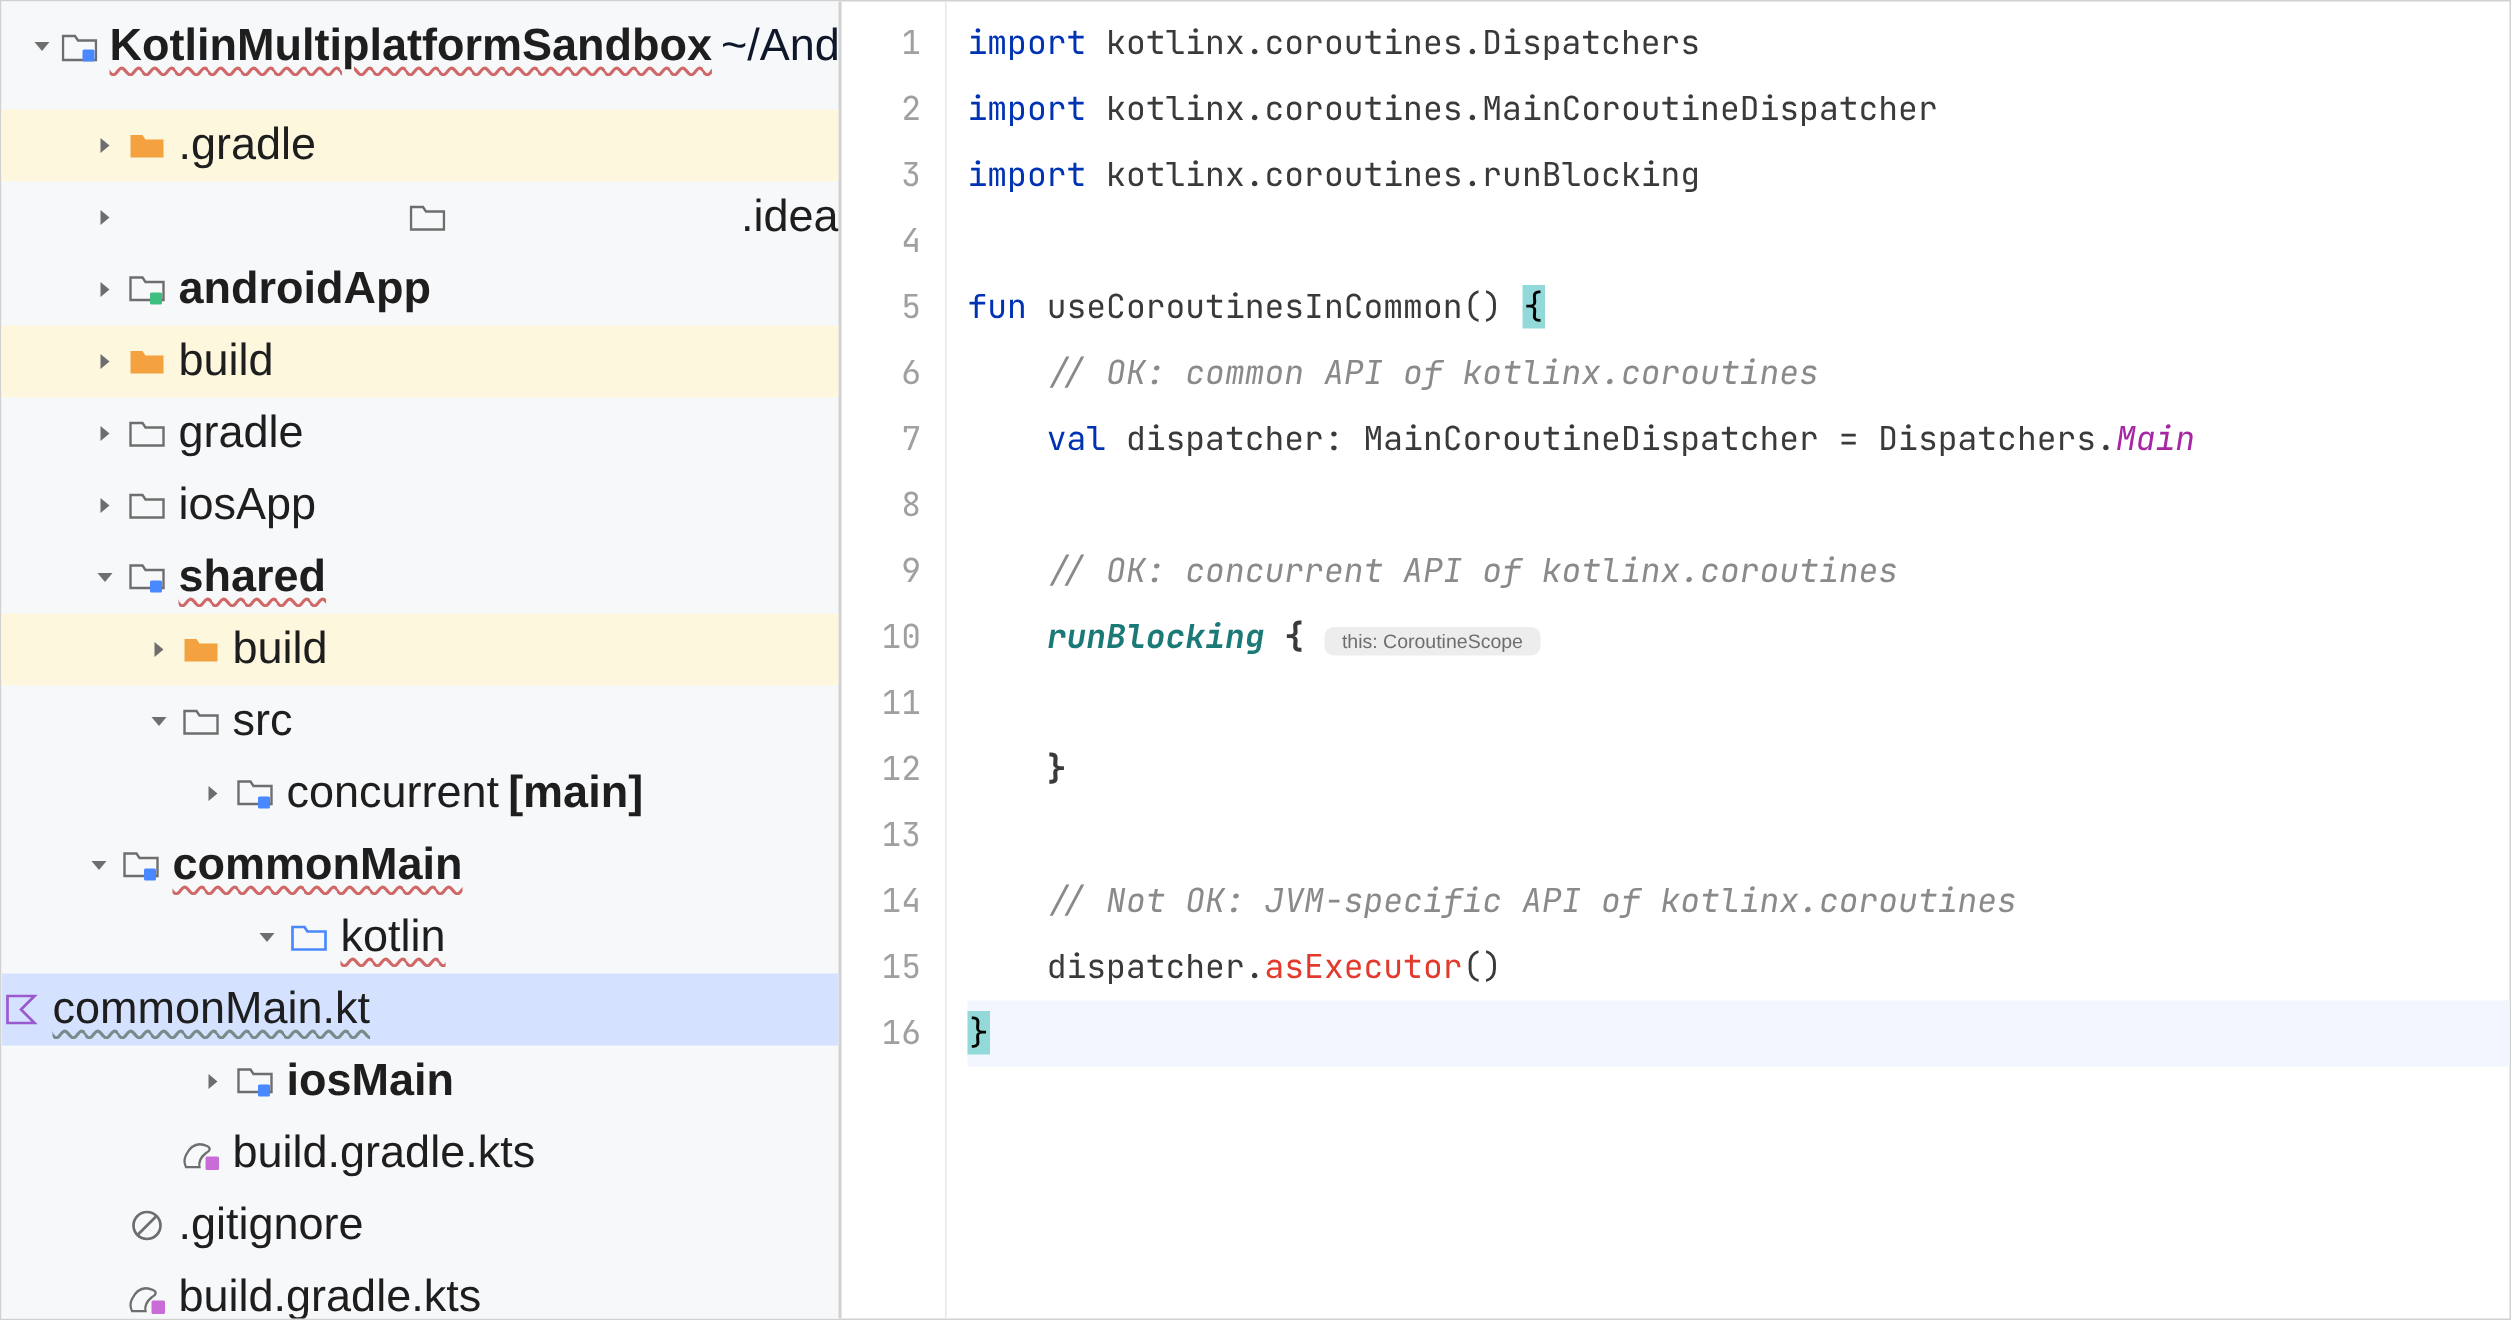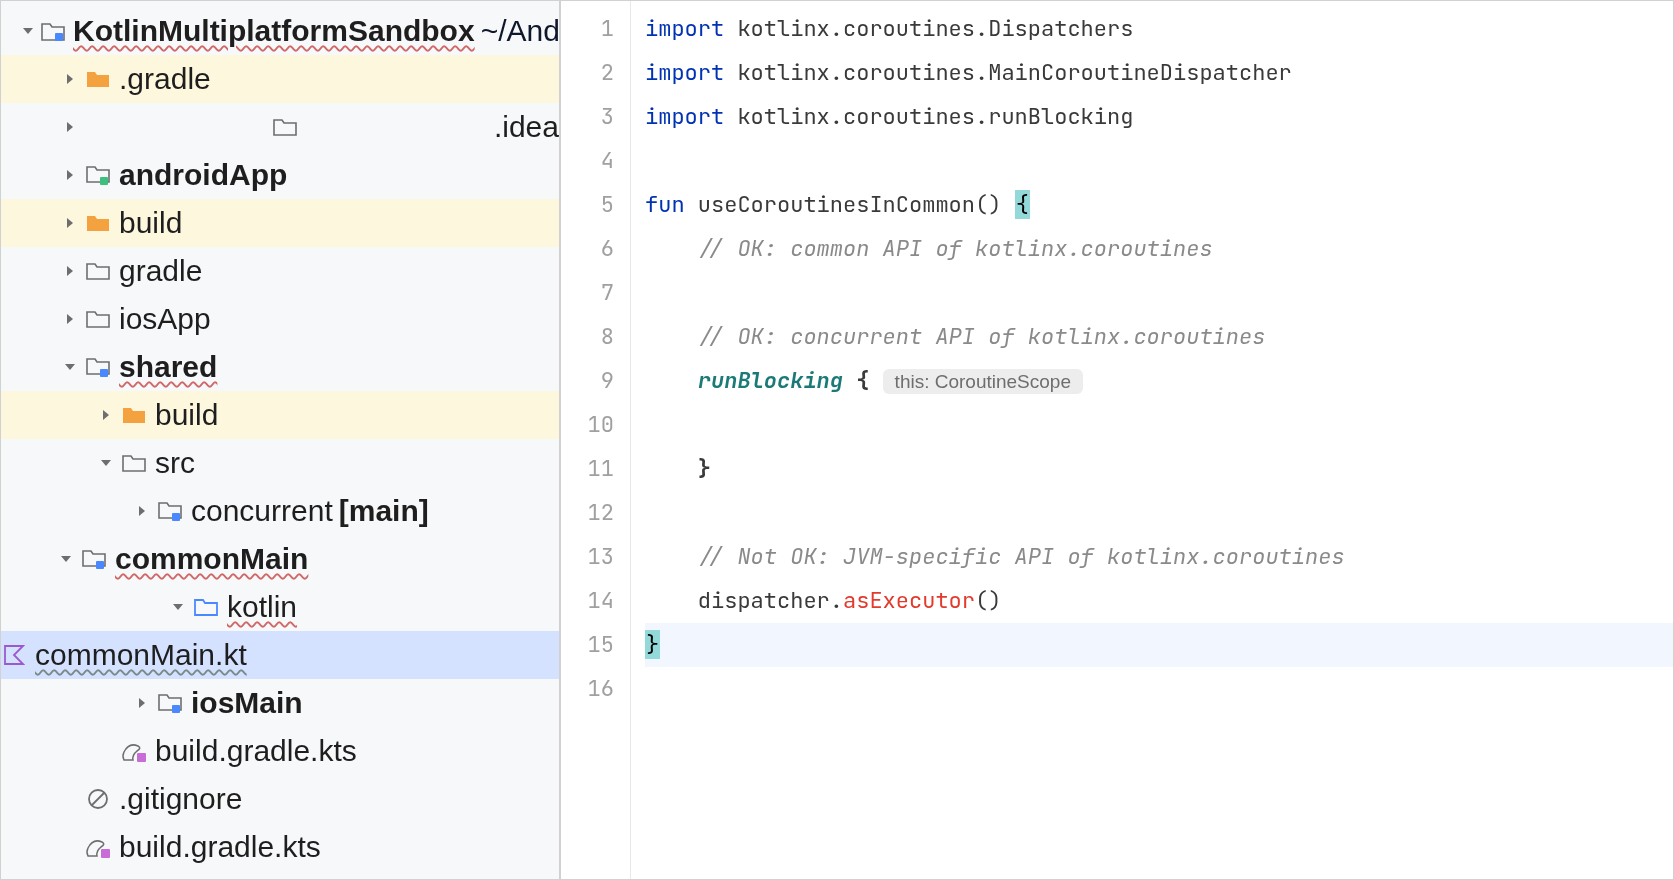--- a/index.html
+++ b/index.html
@@ -23,21 +23,21 @@
   .code-line { height:44px; white-space: pre; }
   .code-line.current { background:#f2f6ff; }
   .caret-brace { background:#93d9d9; padding:0 1px; }
   .kw { color:#0033b3; }
   .ident { color:#3a3a3a; }
   .fn-name { color:#3a3a3a; }
   .comment { color:#8a8a8a; font-style:italic; }
   .call-italic { color:#1b7a78; font-style:italic; font-weight:600;}
   .error { color:#e23b2e; }
   .prop { color:#a626a4; font-style:italic; }
-  .hint { background:#ededed; color:#6e6e6e; font-size:19px; padding:2px 12px; border-radius:6px; font-style:normal; font-family:-apple-system,sans-serif; font-weight:400; }
+  .hint { background:#ededed; color:#6e6e6e; font-size:13px; padding:2px 12px; border-radius:6px; font-style:normal; font-family:-apple-system,sans-serif; font-weight:400; }
   
   svg { display:block; }
 </style>
 </head>
 <body>
 
 <div class="app">
 
   <div class="sidebar">
     <div class="tree">
@@ -51,21 +51,21 @@
         <span class="icon">
           <svg width="24" height="22" viewBox="0 0 24 22">
               <path d="M1 4 h8 l2 3 h12 v13 h-22 z" fill="none" stroke="#6e6e6e" stroke-width="1.6"></path>
               <rect x="14" y="13" width="8" height="8" fill="#4a88ff" rx="1"></rect>
             </svg>
         </span>
         <span class="label bold wavy">KotlinMultiplatformSandbox</span>
         <span class="label-suffix">~/Androi</span>
       </div>
 
-      <div class="tree-row hl-yellow" style="padding-left:60px;">
+      <div class="tree-row hl-yellow" style="padding-left:60px;margin-top:18px;">
         <span class="chevron">
             <svg width="14" height="14" viewBox="0 0 14 14">
               <path d="M4 2 L10 7 L4 12 Z" fill="#6e6e6e"></path>
             </svg>
           </span>
         <span class="icon">
             <svg width="24" height="20" viewBox="0 0 24 20">
               <path d="M1 3 h8 l2 3 h12 v12 h-22 z" fill="#f4a23f"></path>
             </svg>
           </span>
@@ -307,20 +307,21 @@
       <div>15</div>
       <div>16</div>
     </div>
     <div class="code">
       <div class="code-line"><span class="kw">import</span><span class="ident"> kotlinx.coroutines.Dispatchers</span></div>
       <div class="code-line"><span class="kw">import</span><span class="ident"> kotlinx.coroutines.MainCoroutineDispatcher</span></div>
       <div class="code-line"><span class="kw">import</span><span class="ident"> kotlinx.coroutines.runBlocking</span></div>
       <div class="code-line"></div>
       <div class="code-line"><span class="kw">fun</span><span class="fn-name"> useCoroutinesInCommon() </span><span class="caret-brace">{</span></div>
       <div class="code-line"><span class="comment">    // OK: common API of kotlinx.coroutines</span></div>
+      <div class="code-line"><span class="kw">    val</span><span class="ident"> dispatcher: MainCoroutineDispatcher = Dispatchers.</span><span class="prop">Main</span></div>
       <div class="code-line"></div>
       <div class="code-line"><span class="comment">    // OK: concurrent API of kotlinx.coroutines</span></div>
       <div class="code-line"><span class="call-italic">    runBlocking </span><span class="ident" style="font-weight:700;">{</span> <span class="hint">this: CoroutineScope</span></div>
       <div class="code-line"></div>
       <div class="code-line"><span class="ident" style="font-weight:700;">    }</span></div>
       <div class="code-line"></div>
       <div class="code-line"><span class="comment">    // Not OK: JVM-specific API of kotlinx.coroutines</span></div>
       <div class="code-line"><span class="ident">    dispatcher.</span><span class="error">asExecutor</span><span class="ident">()</span></div>
       <div class="code-line current"><span class="caret-brace">}</span></div>
     </div>

